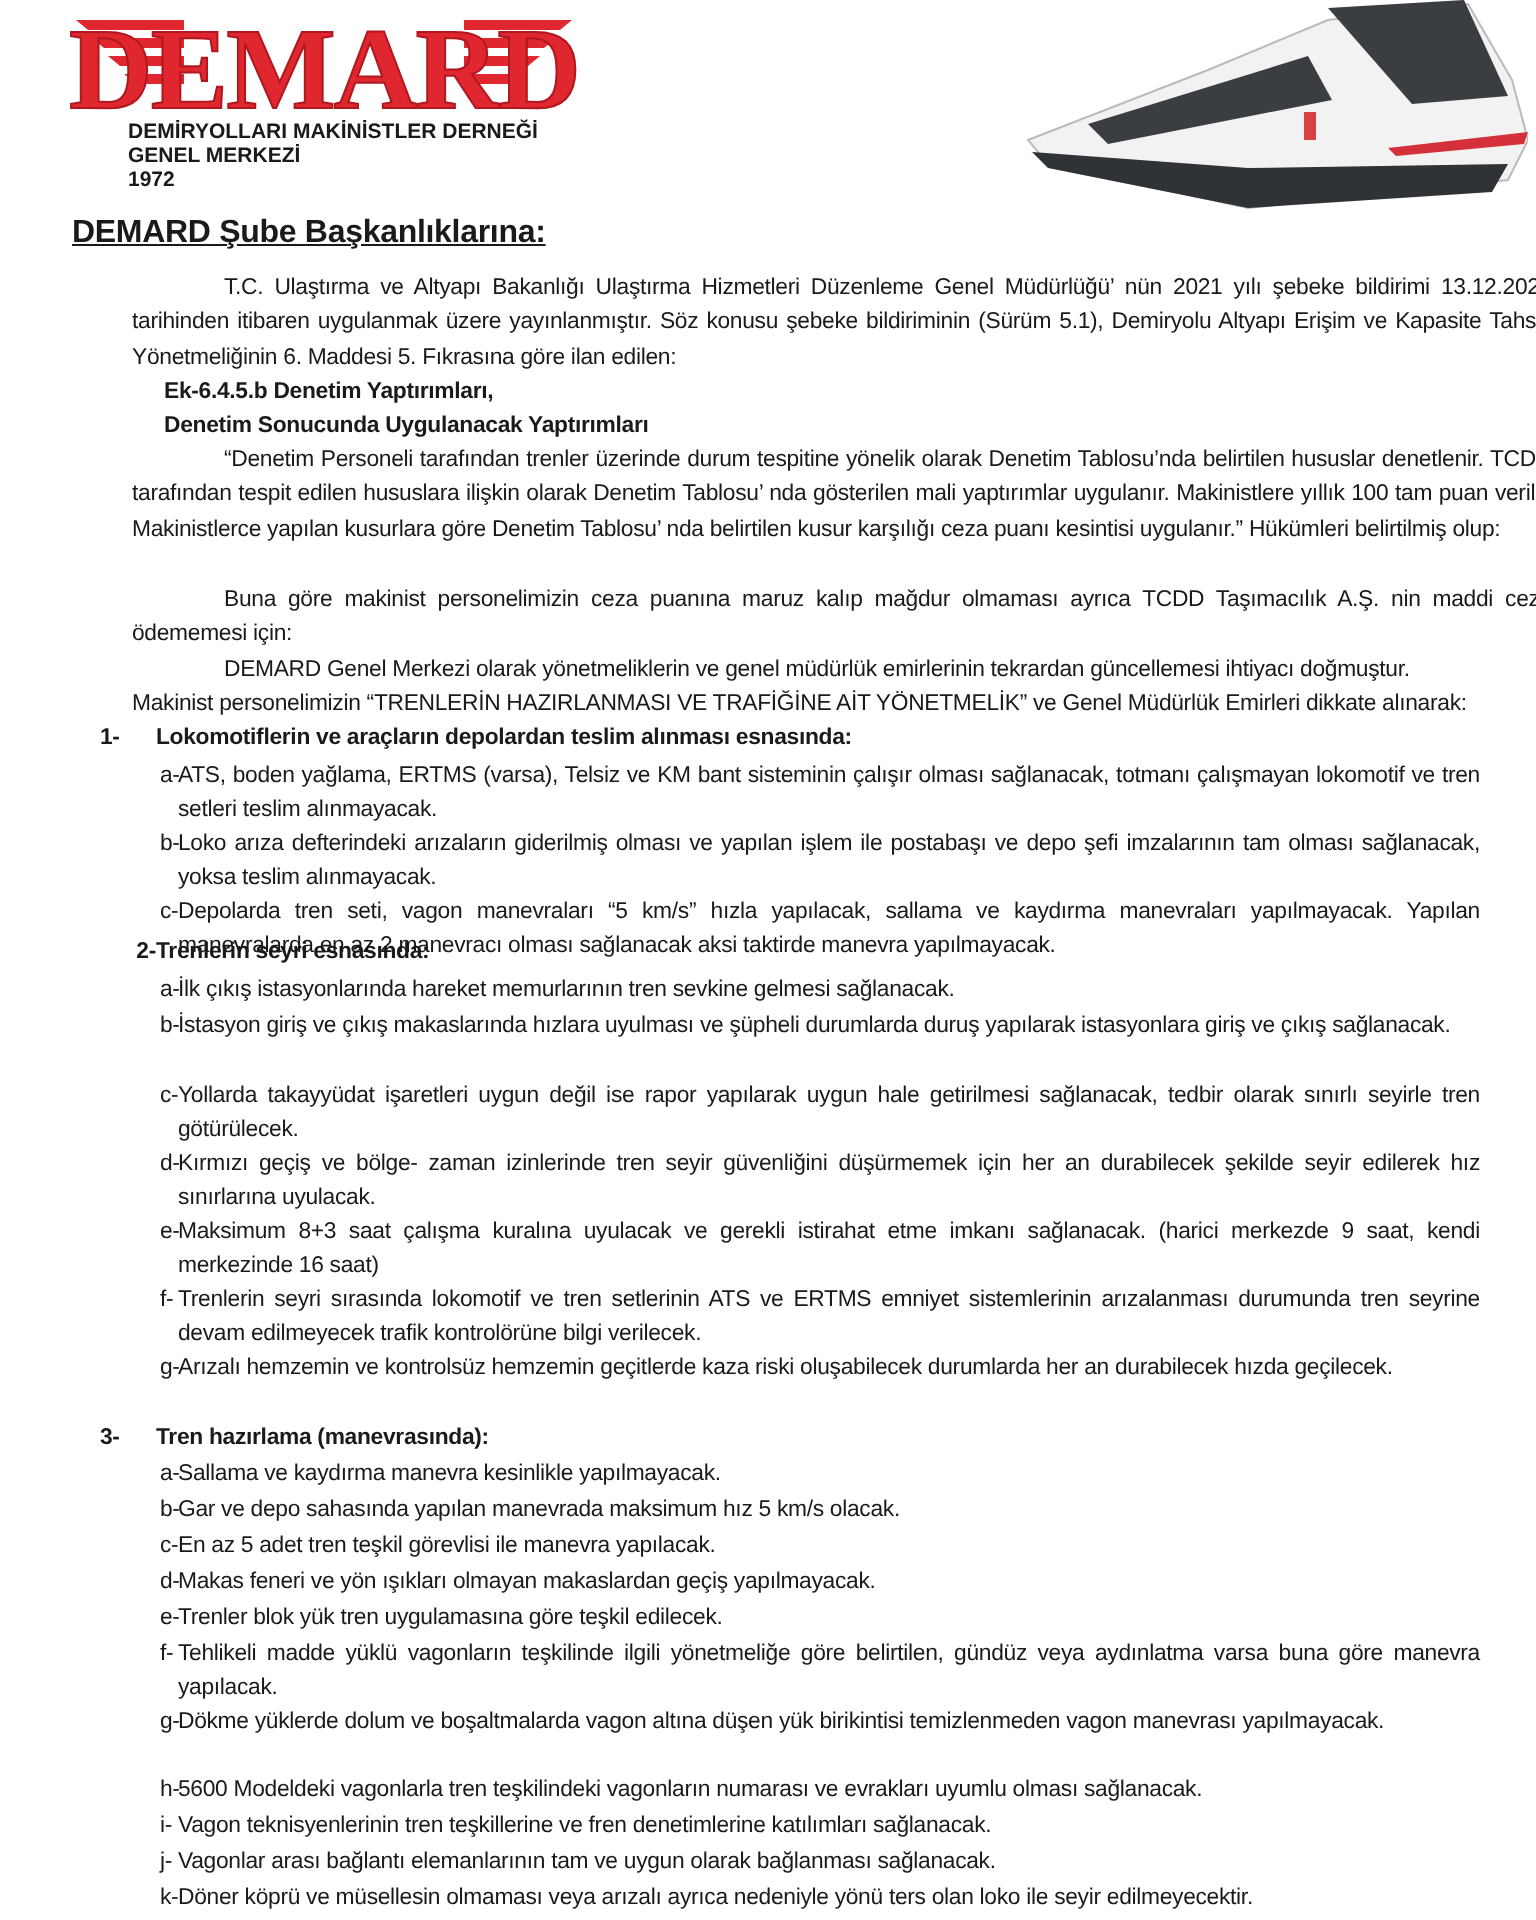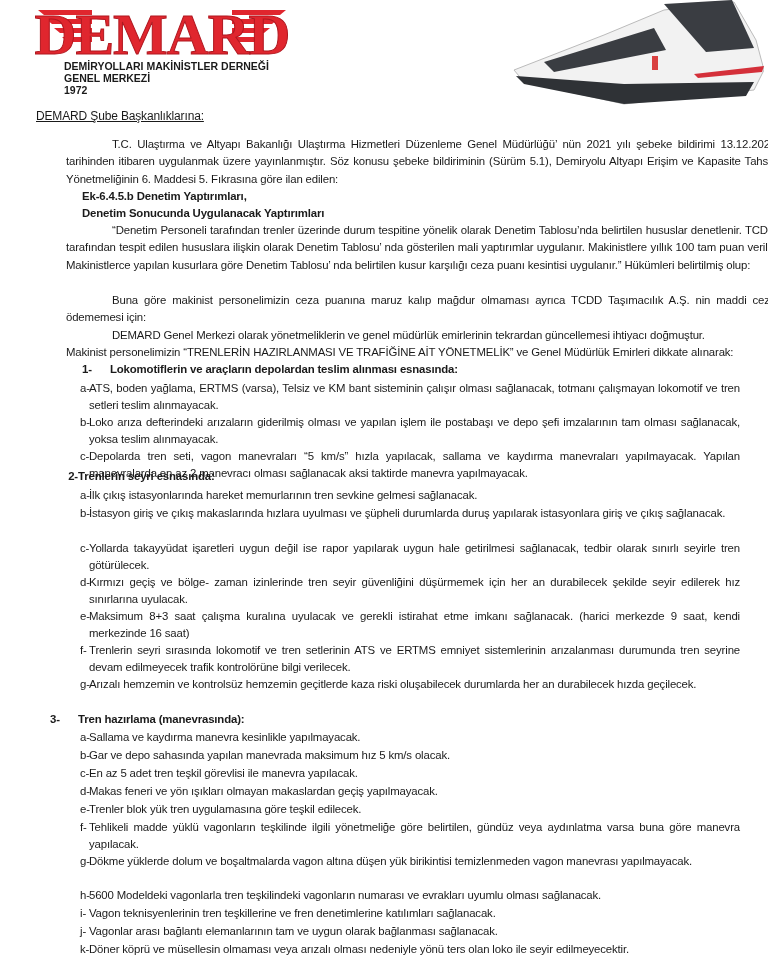--- a/index.html
+++ b/index.html
@@ -3,21 +3,21 @@
 <meta charset="utf-8">
 <style>
   html, body { margin:0; padding:0; background:#ffffff; }
   body { width:768px; height:960px; overflow:hidden; position:relative; font-family:"Liberation Sans", sans-serif; color:#1a1a1a; }
   .header { position:absolute; left:4px; top:0; width:768px; height:110px; }
   .logo { position:absolute; left:28px; top:0; width:260px; height:62px; }
   .logo svg { display:block; }
   .org { position:absolute; left:60px; top:60px; width:240px; text-align:left; font-weight:bold; font-size:10.5px; line-height:12px; color:#1a1a1a; }
   .train { position:absolute; left:480px; top:0; width:280px; height:108px; }
   .doc { position:absolute; left:0; top:108px; width:768px; font-size:11.4px; line-height:17.3px; font-family:"Liberation Sans", sans-serif; letter-spacing:-0.15px; }
-  .salutation { position:absolute; left:36px; top:0; font-weight:normal; font-size:12px; text-decoration:underline; }
+  .salutation { position:absolute; left:36px; top:0; font-weight:bold; font-size:16px; text-decoration:underline; }
   .para { position:absolute; left:30px; width:710px; text-align:justify;margin-left:36px; }
   .indent { text-indent:46px; }
   .hdr { position:absolute; left:82px; font-weight:bold; }
   .sec { position:absolute; left:50px; font-weight:bold; }
   .sec .num { display:inline-block; width:28px; }
   .item { position:absolute; left:80px; width:660px; }
   .item .lbl { position:absolute; left:0; top:0; width:24px; }
   .item .txt { margin-left:9px; text-align:justify; }
 </style>
 </head>
@@ -70,21 +70,21 @@
 
   <div class="hdr" style="top:80px;">Ek-6.4.5.b Denetim Yaptırımları,</div>
   <div class="hdr" style="top:97px;">Denetim Sonucunda Uygulanacak Yaptırımları</div>
 
   <div class="para indent" style="top:114px;">“Denetim Personeli tarafından trenler üzerinde durum tespitine yönelik olarak Denetim Tablosu’nda belirtilen hususlar denetlenir. TCDD tarafından tespit edilen hususlara ilişkin olarak Denetim Tablosu’ nda gösterilen mali yaptırımlar uygulanır. Makinistlere yıllık 100 tam puan verilir. Makinistlerce yapılan kusurlara göre Denetim Tablosu’ nda belirtilen kusur karşılığı ceza puanı kesintisi uygulanır.” Hükümleri belirtilmiş olup:</div>
 
   <div class="para indent" style="top:184px;">Buna göre makinist personelimizin ceza puanına maruz kalıp mağdur olmaması ayrıca TCDD Taşımacılık A.Ş. nin maddi ceza ödememesi için:</div>
   <div class="para indent" style="top:219px;">DEMARD Genel Merkezi olarak yönetmeliklerin ve genel müdürlük emirlerinin tekrardan güncellemesi ihtiyacı doğmuştur.</div>
   <div class="para" style="top:236px;">Makinist personelimizin “TRENLERİN HAZIRLANMASI VE TRAFİĞİNE AİT YÖNETMELİK” ve Genel Müdürlük Emirleri dikkate alınarak:</div>
 
-  <div class="sec" style="top:253px;margin-left:32px;">
+  <div class="sec" style="top:253px;">
     <span class="num">1-</span><span>Lokomotiflerin ve araçların depolardan teslim alınması esnasında:</span>
   </div>
   <div class="item" style="top:272px;">
     <span class="lbl">a-</span>
     <div class="txt">ATS, boden yağlama, ERTMS (varsa), Telsiz ve KM bant sisteminin çalışır olması sağlanacak, totmanı çalışmayan lokomotif ve tren setleri teslim alınmayacak.</div>
   </div>
   <div class="item" style="top:306px;">
     <span class="lbl">b-</span>
     <div class="txt">Loko arıza defterindeki arızaların giderilmiş olması ve yapılan işlem ile postabaşı ve depo şefi imzalarının tam olması sağlanacak, yoksa teslim alınmayacak.</div>
   </div>
@@ -163,15 +163,15 @@
   <div class="item" style="top:797px;">
     <span class="lbl">i-</span>
     <div class="txt">Vagon teknisyenlerinin tren teşkillerine ve fren denetimlerine katılımları sağlanacak.</div>
   </div>
   <div class="item" style="top:815px;">
     <span class="lbl">j-</span>
     <div class="txt">Vagonlar arası bağlantı elemanlarının tam ve uygun olarak bağlanması sağlanacak.</div>
   </div>
   <div class="item" style="top:833px;">
     <span class="lbl">k-</span>
-    <div class="txt">Döner köprü ve müsellesin olmaması veya arızalı olması nedeniyle yönü ters olan loko ile seyir edilmeyecektir.</div>
+    <div class="txt">Döner köprü ve müsellesin olmaması veya arızalı ayrıca nedeniyle yönü ters olan loko ile seyir edilmeyecektir.</div>
   </div>
 </div>
 
 </body></html>

